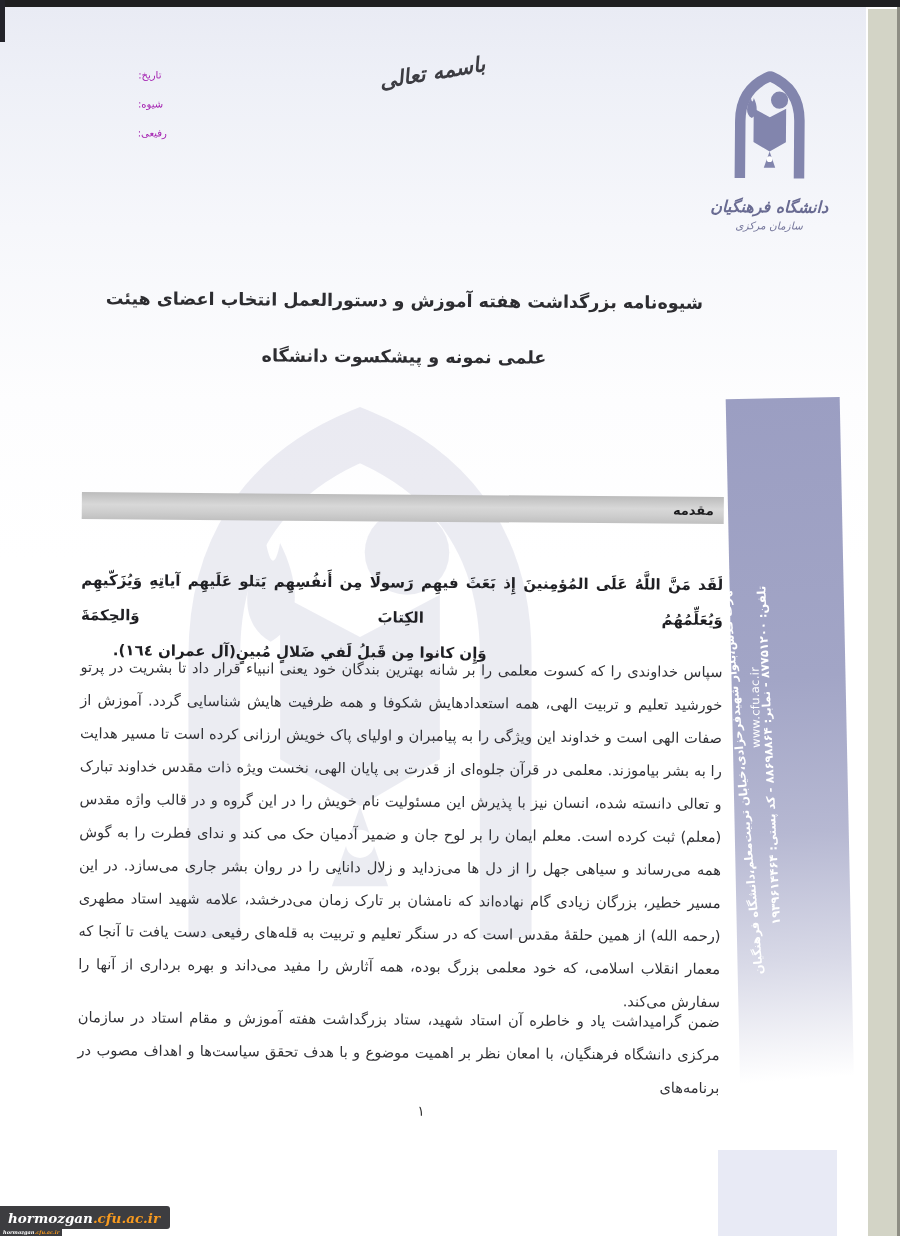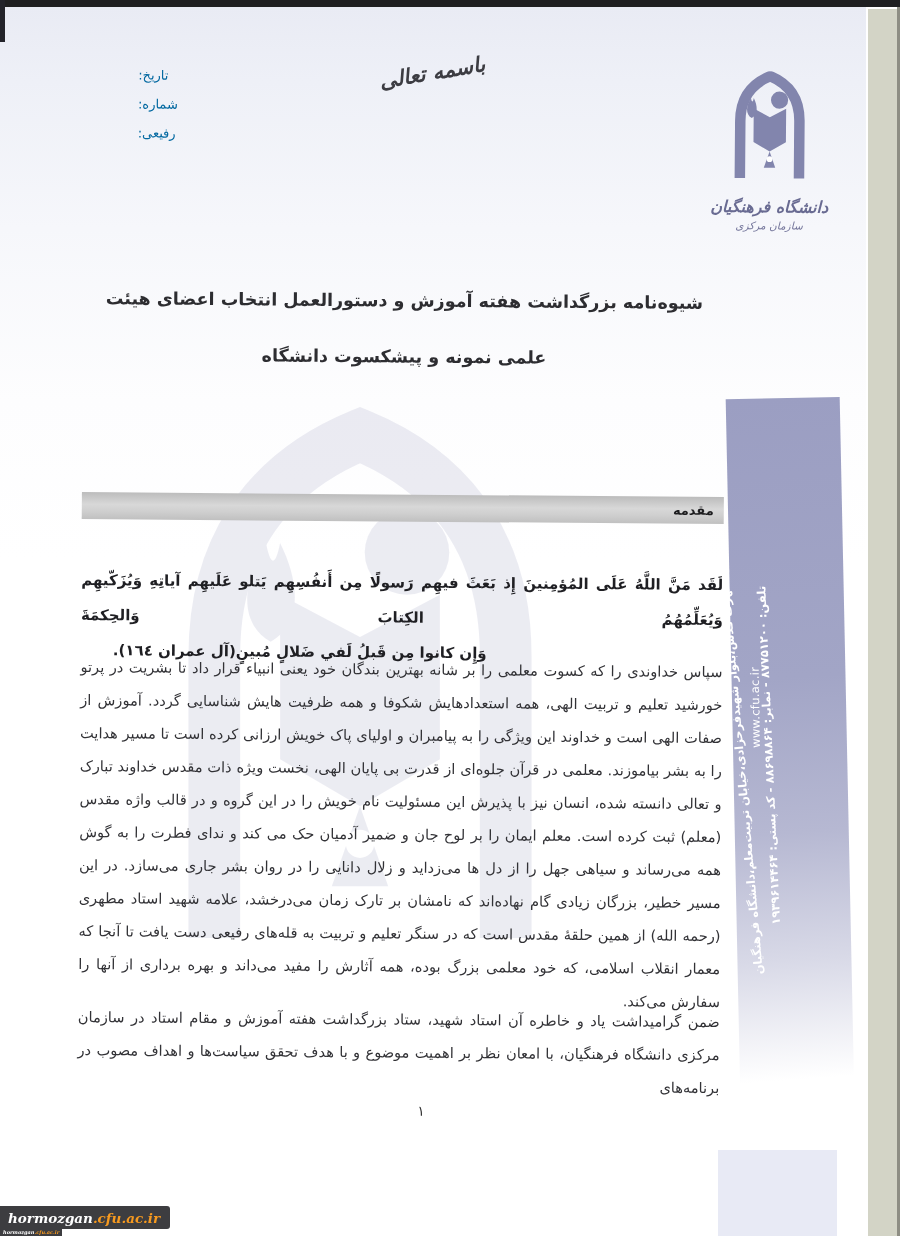--- a/index.html
+++ b/index.html
@@ -20,21 +20,21 @@
   .next-page-corner{
     position:absolute;left:718px;top:1150px;width:119px;height:86px;
     background:#e8eaf5;border-bottom:1px solid #c9cad4;
   }
   
   .big-watermark{position:absolute;left:125px;top:402px;width:470px;height:630px;opacity:.16;}
   
   .content{position:absolute;left:0;top:0;width:900px;height:1236px;transform:rotate(.45deg);transform-origin:80px 100px;}
   .meta-labels{
     position:absolute;left:138px;top:60px;width:78px;direction:rtl;text-align:left;
-    color:#0369a1;font-size:13px;
+    color:#a21caf;font-size:10px;
   }
   .meta-labels div{height:29px;line-height:29px;}
   .bismillah{
     position:absolute;left:372px;top:58px;width:120px;
     font-style:italic;font-weight:bold;font-size:21px;color:#3c3c42;
     transform:rotate(-10deg);direction:rtl;text-align:center;white-space:nowrap;
   }
   
   .logo-block{position:absolute;left:700px;top:66px;width:140px;text-align:center;}
   .logo-block svg{display:block;margin:0 auto;}
@@ -114,21 +114,21 @@
   <path d="M50,48 L67,39 V74 L50,84 Z M50,48 L33,39 V74 L50,84 Z" fill="#8b8db5"></path>
   <path d="M50,84 L44,101 L56,101 Z" fill="#8b8db5"></path>
   <circle cx="50" cy="92" r="3" fill="#ffffff"></circle>
   <path d="M30,28 C25,36 24,45 31,49 C38,45 37,36 33,28 C32,33 31,33 30,28 Z" fill="#8b8db5"></path>
 </svg>
 
 <div class="content">
 
   <div class="meta-labels">
     <div>تاریخ:</div>
-    <div>شماره:</div>
+    <div>شیوه:</div>
     <div>رفیعی:</div>
   </div>
 
   <div class="bismillah">باسمه تعالی</div>
 
   <div class="logo-block">
     <svg width="104" height="124" viewBox="0 0 100 130">
       <g fill="none" stroke="#8285ad" stroke-width="11">
         <path d="M19,112 V52 C19,26 33,12 50,5 C67,12 81,26 81,52 V112"></path>
       </g>

